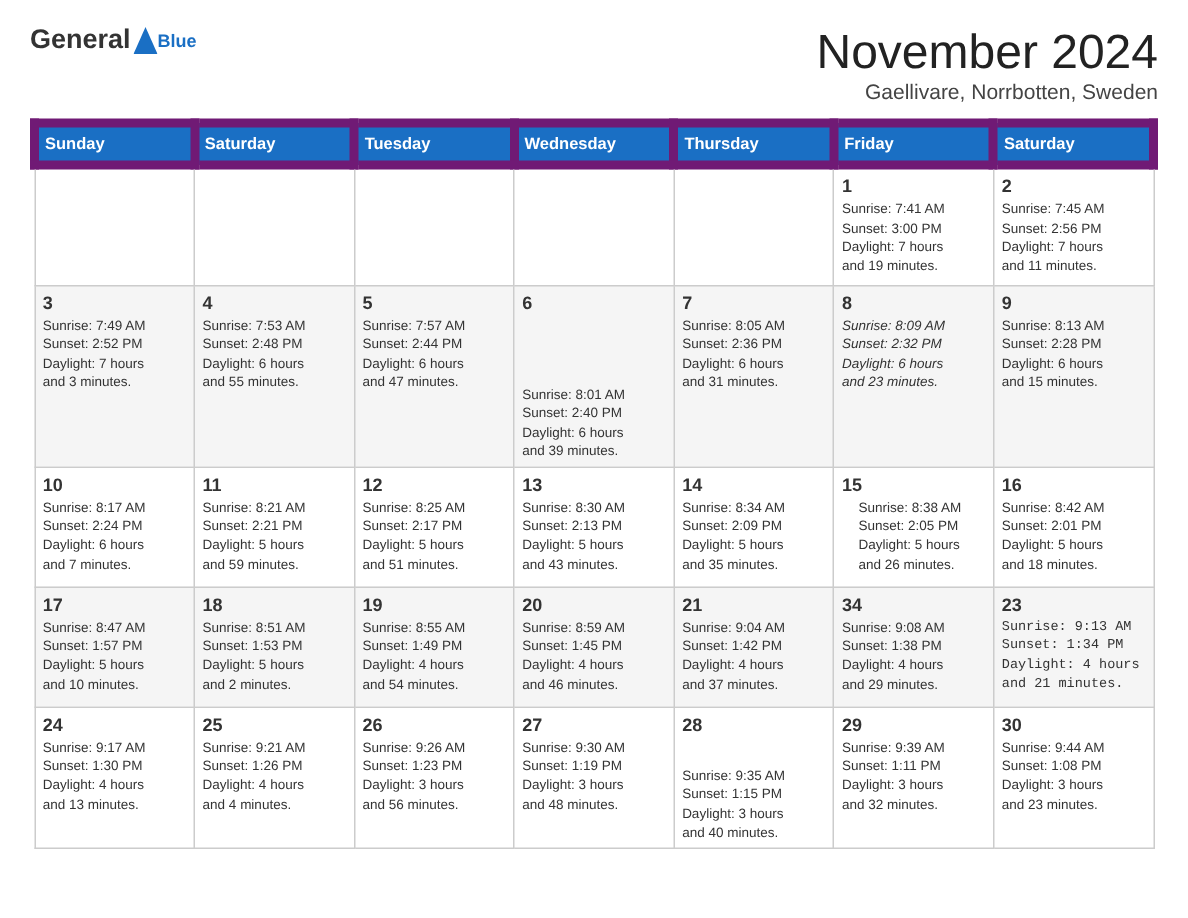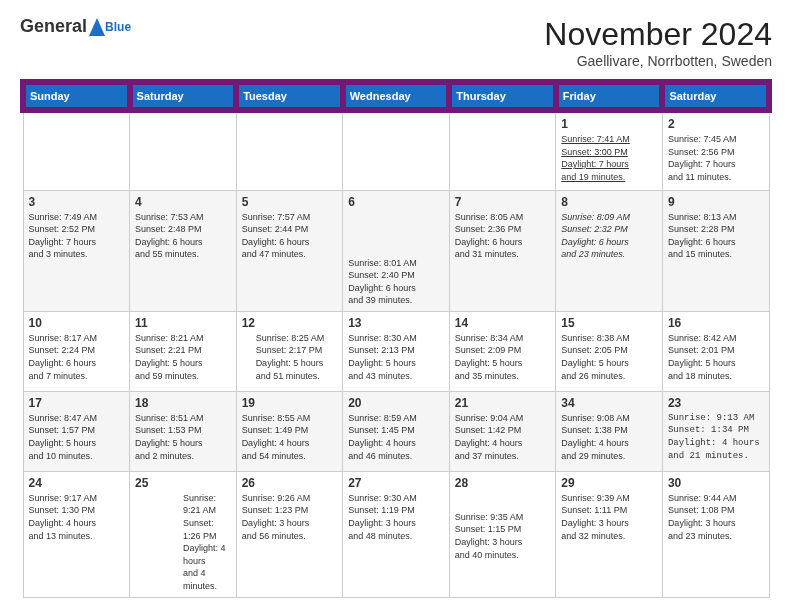--- a/index.html
+++ b/index.html
@@ -127,21 +127,21 @@
     </thead>
     <tbody id="calendar-body">
     <tr>
           <td class="empty-cell"></td>
           <td class="empty-cell"></td>
           <td class="empty-cell"></td>
           <td class="empty-cell"></td>
           <td class="empty-cell"></td>
           <td>
             <span class="day-num">1</span>
-            <div class="day-info" style="white-space: pre-line; text-decoration: underline;">Sunrise: 7:41 AM
+            <div class="day-info" style="white-space: pre-line;">Sunrise: 7:41 AM
 Sunset: 3:00 PM
 Daylight: 7 hours
 and 19 minutes.</div>
           </td>
           <td>
             <span class="day-num">2</span>
             <div class="day-info" style="white-space: pre-line;">Sunrise: 7:45 AM
 Sunset: 2:56 PM
 Daylight: 7 hours
 and 11 minutes.</div>
@@ -208,42 +208,42 @@
           </td>
           <td>
             <span class="day-num">11</span>
             <div class="day-info" style="white-space: pre-line;">Sunrise: 8:21 AM
 Sunset: 2:21 PM
 Daylight: 5 hours
 and 59 minutes.</div>
           </td>
           <td>
             <span class="day-num">12</span>
-            <div class="day-info" style="white-space: pre-line; margin-left: 14px;">Sunrise: 8:25 AM
+            <div class="day-info" style="white-space: pre-line;">Sunrise: 8:25 AM
 Sunset: 2:17 PM
 Daylight: 5 hours
 and 51 minutes.</div>
           </td>
           <td>
             <span class="day-num">13</span>
             <div class="day-info" style="white-space: pre-line;">Sunrise: 8:30 AM
 Sunset: 2:13 PM
 Daylight: 5 hours
 and 43 minutes.</div>
           </td>
           <td>
             <span class="day-num">14</span>
             <div class="day-info" style="white-space: pre-line;">Sunrise: 8:34 AM
 Sunset: 2:09 PM
 Daylight: 5 hours
 and 35 minutes.</div>
           </td>
           <td>
             <span class="day-num">15</span>
-            <div class="day-info" style="white-space: pre-line;">Sunrise: 8:38 AM
+            <div class="day-info" style="white-space: pre-line; margin-left: 11px;">Sunrise: 8:38 AM
 Sunset: 2:05 PM
 Daylight: 5 hours
 and 26 minutes.</div>
           </td>
           <td>
             <span class="day-num">16</span>
             <div class="day-info" style="white-space: pre-line;">Sunrise: 8:42 AM
 Sunset: 2:01 PM
 Daylight: 5 hours
 and 18 minutes.</div>
@@ -303,21 +303,21 @@
         <tr>
           <td>
             <span class="day-num">24</span>
             <div class="day-info" style="white-space: pre-line;">Sunrise: 9:17 AM
 Sunset: 1:30 PM
 Daylight: 4 hours
 and 13 minutes.</div>
           </td>
           <td>
             <span class="day-num">25</span>
-            <div class="day-info" style="white-space: pre-line; margin-left: 48px;">Sunrise: 9:21 AM
+            <div class="day-info" style="white-space: pre-line;">Sunrise: 9:21 AM
 Sunset: 1:26 PM
 Daylight: 4 hours
 and 4 minutes.</div>
           </td>
           <td>
             <span class="day-num">26</span>
             <div class="day-info" style="white-space: pre-line;">Sunrise: 9:26 AM
 Sunset: 1:23 PM
 Daylight: 3 hours
 and 56 minutes.</div>

